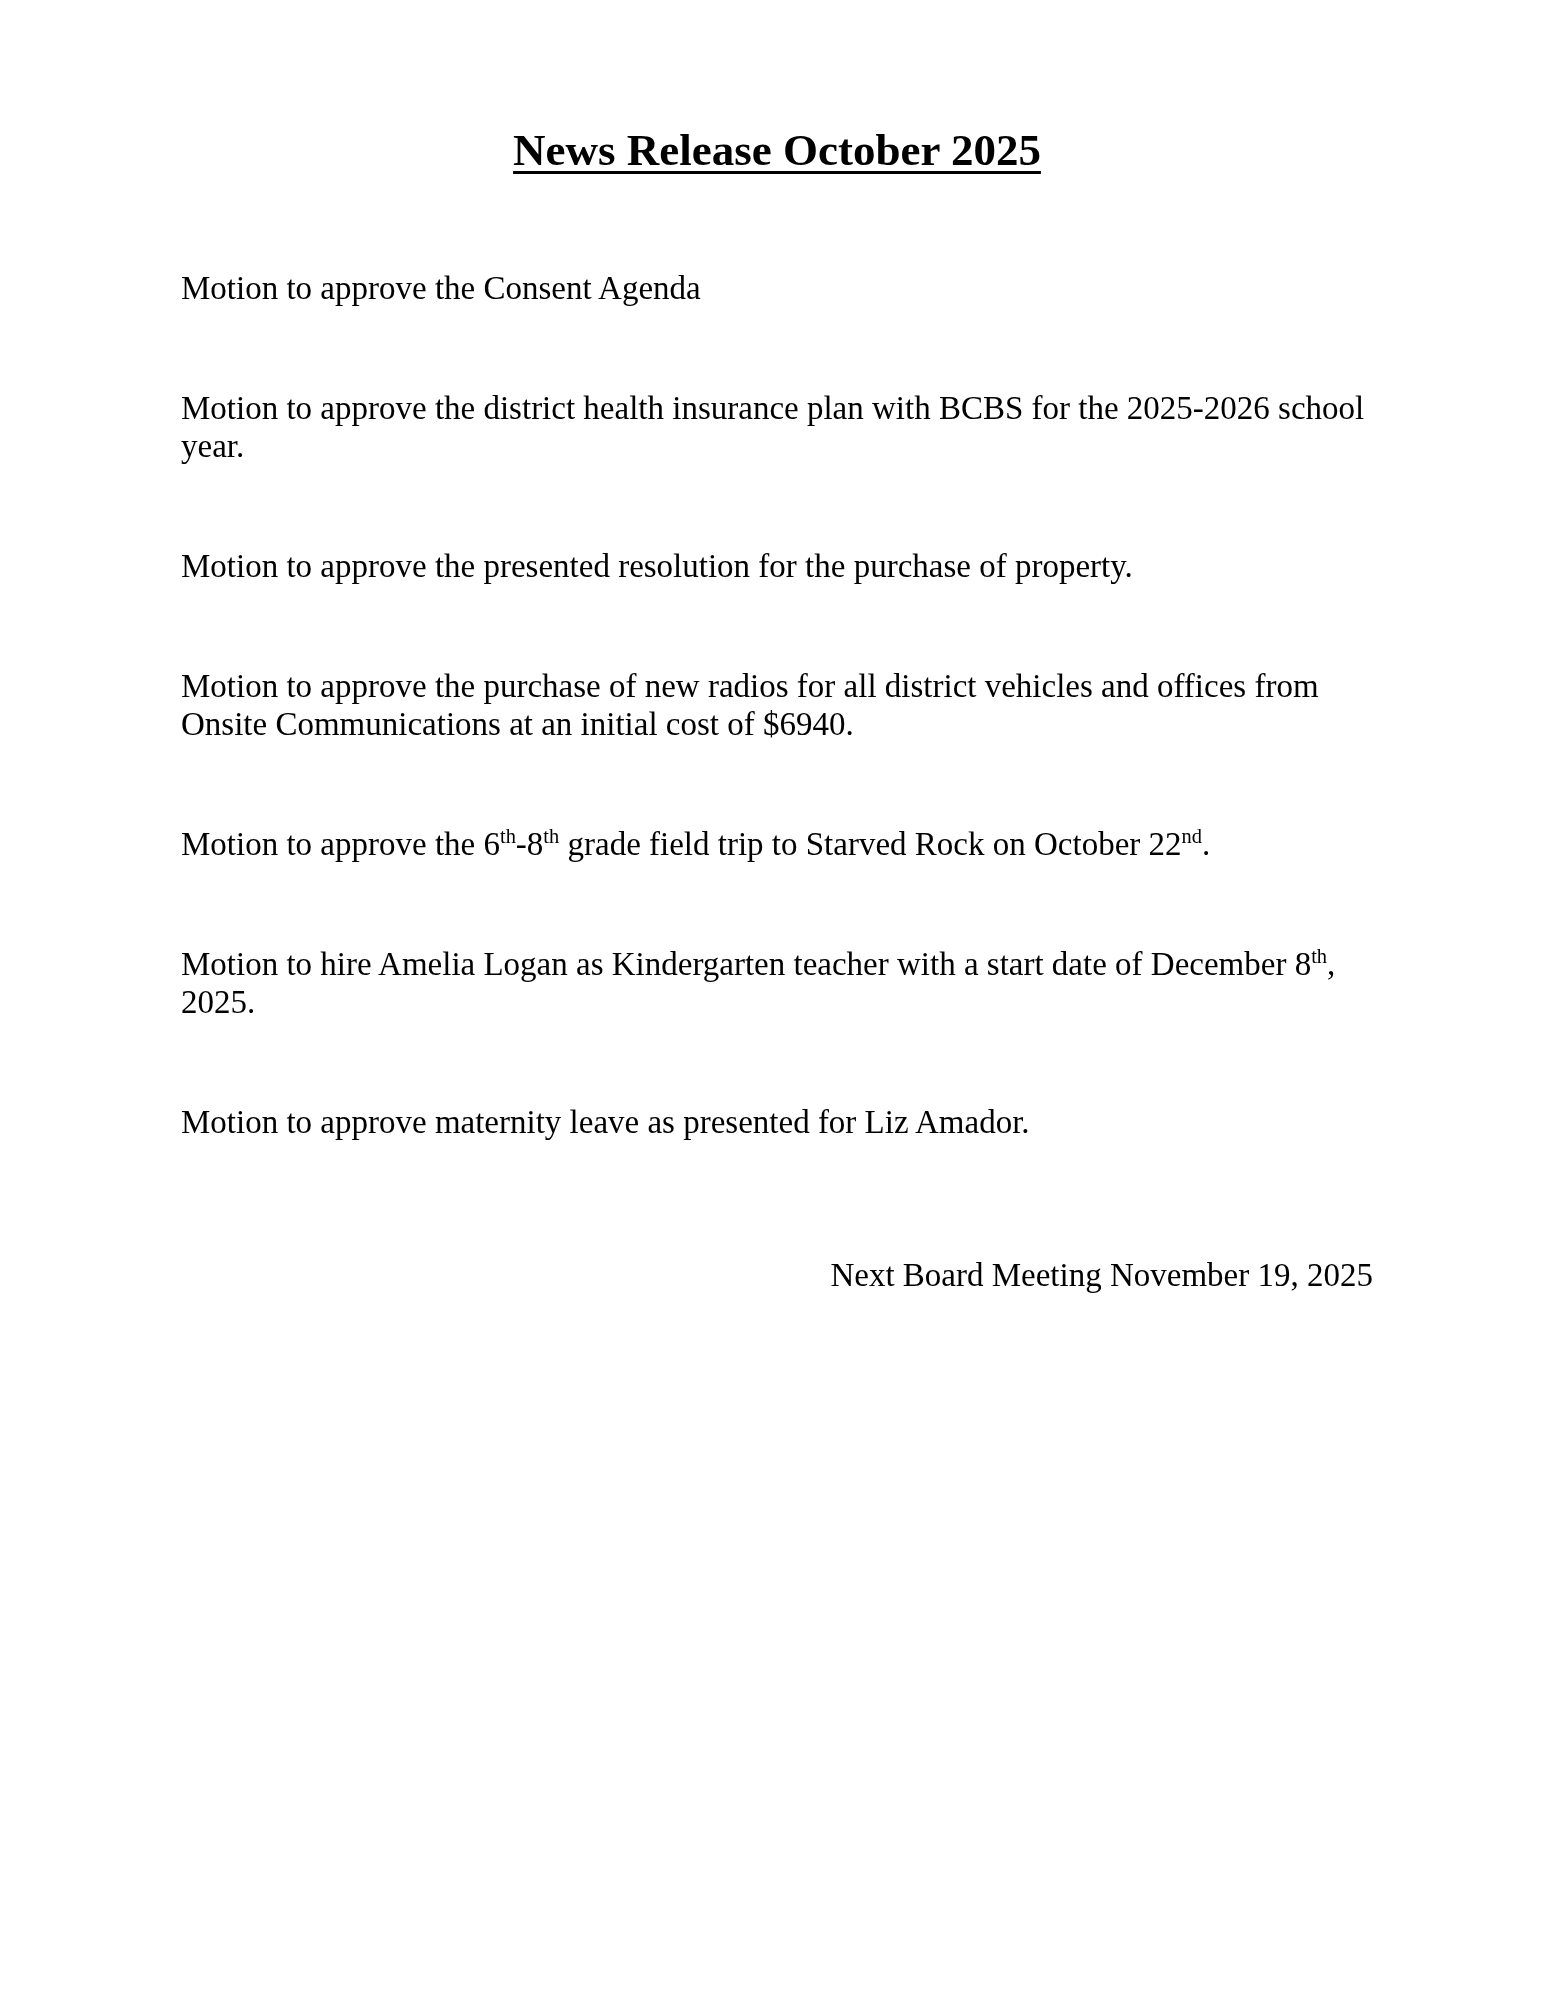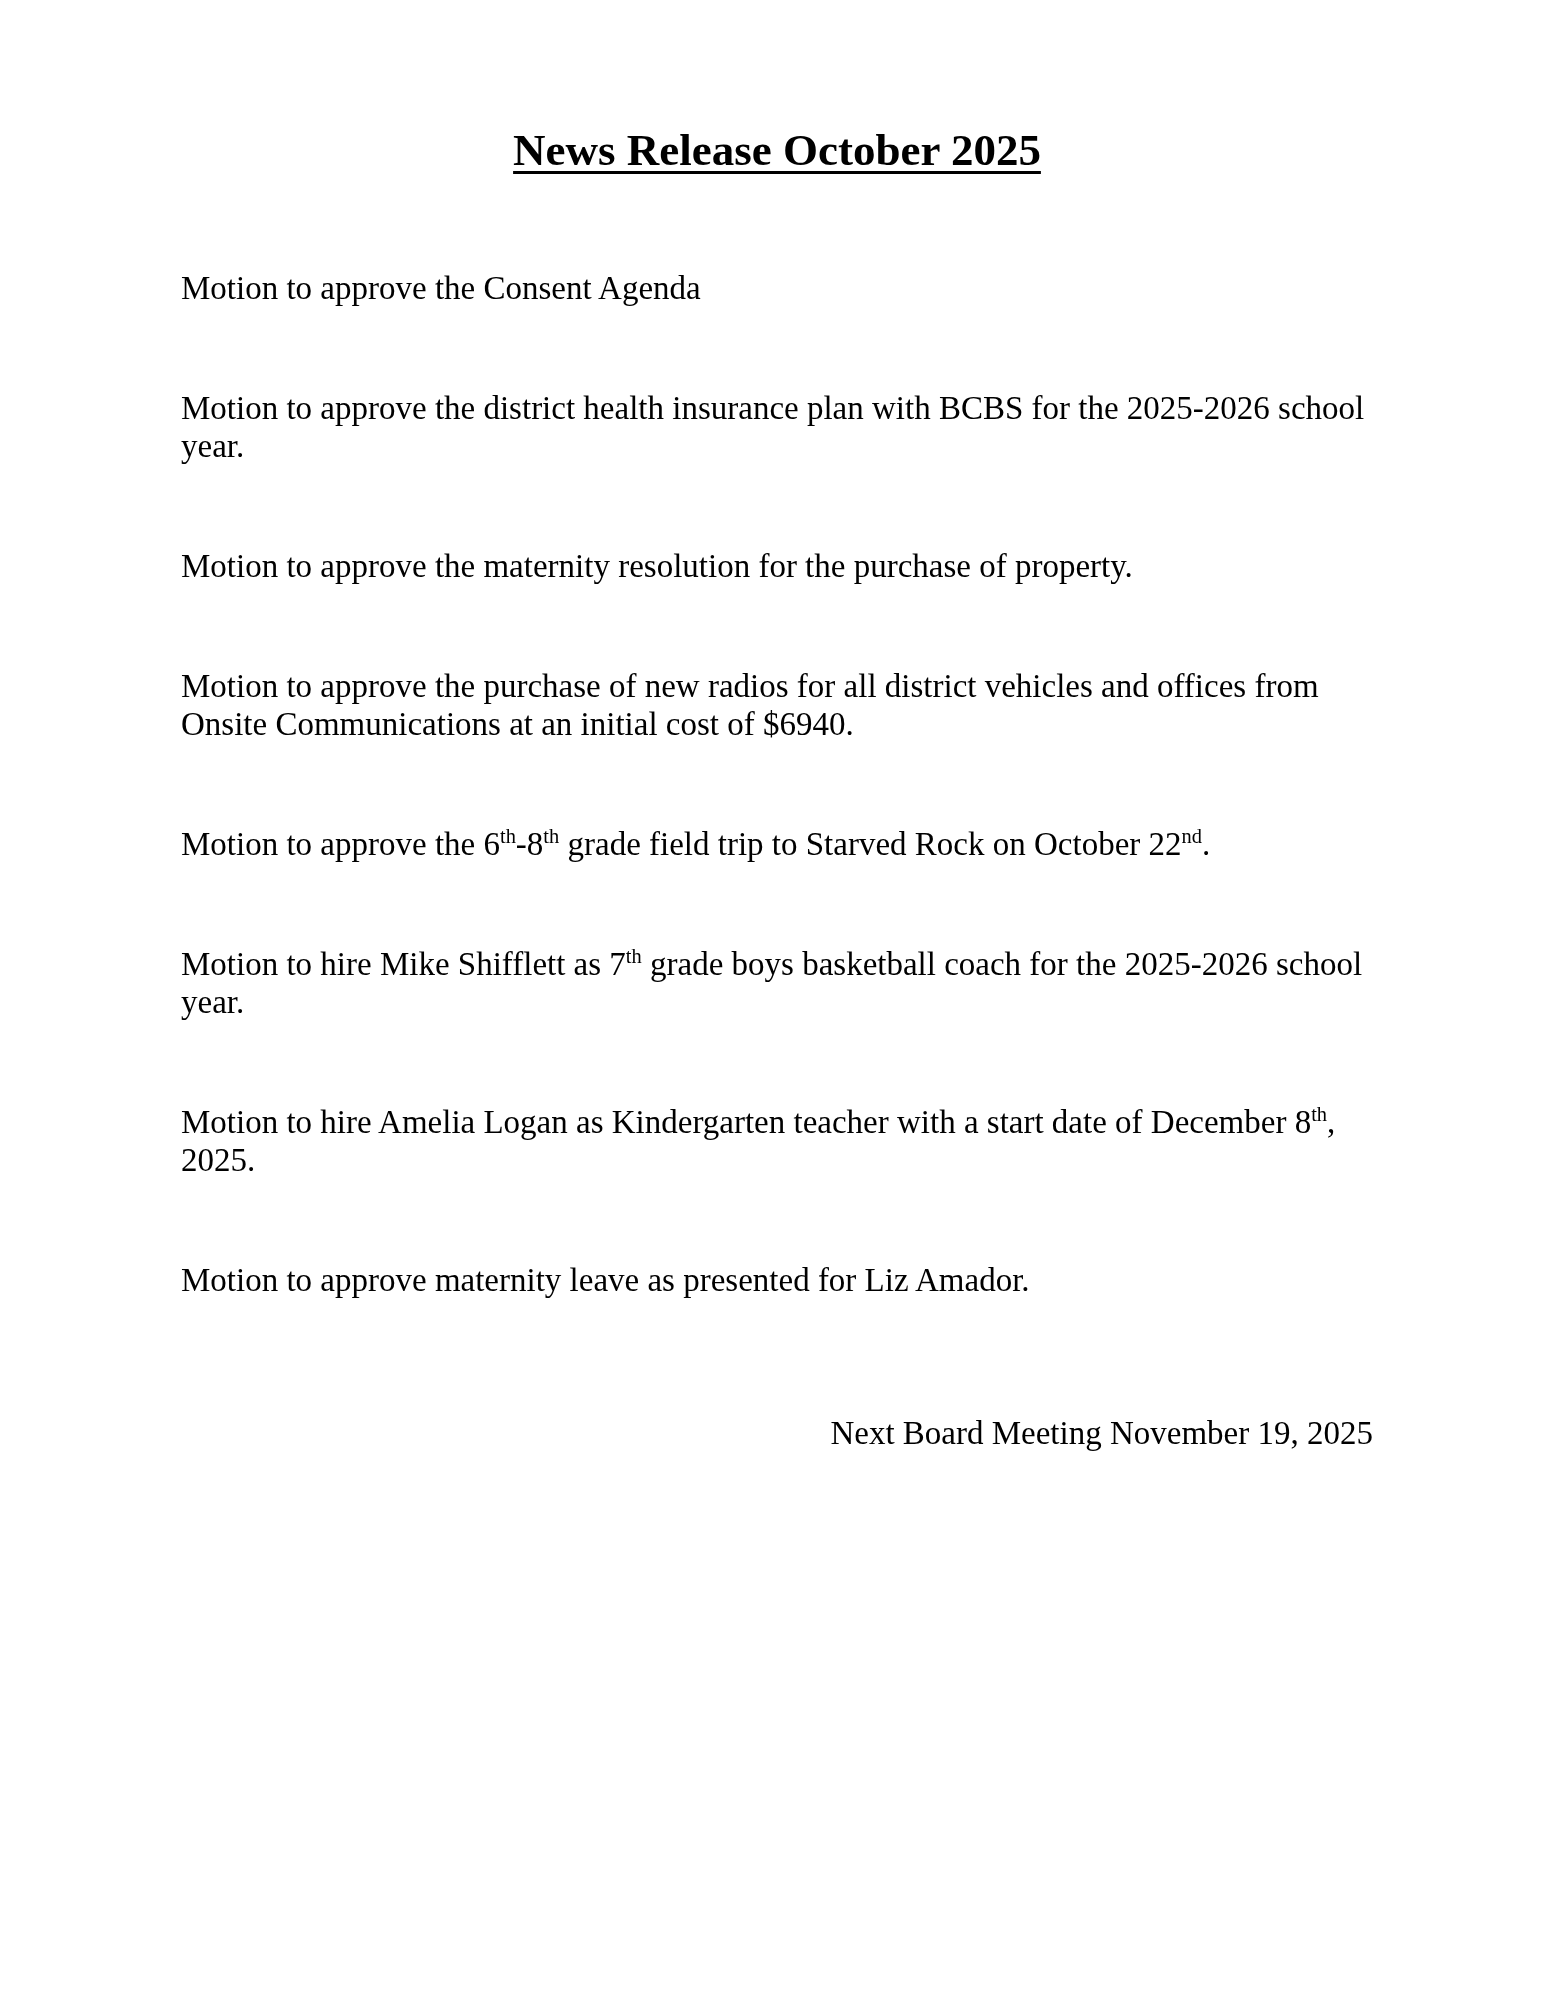--- a/index.html
+++ b/index.html
@@ -51,22 +51,21 @@
 </style>
 </head>
 <body>
 
 <div class="page">
   <h1 class="doc-title">News Release October 2025</h1>
 
   <div id="paragraphs">
       <p class="motion"><span>Motion to approve the Consent Agenda</span></p>
       <p class="motion"><span>Motion to approve the district health insurance plan with BCBS for the 2025-2026 school year.</span></p>
-      <p class="motion"><span>Motion to approve the maternity resolution for the purchase of property.</span></p>
+      <p class="motion"><span>Motion to approve the presented resolution for the purchase of property.</span></p>
       <p class="motion"><span>Motion to approve the purchase of new radios for all district vehicles and offices from Onsite Communications at an initial cost of $6940.</span></p>
       <p class="motion"><span>Motion to approve the 6</span><sup>th</sup><span>-8</span><sup>th</sup><span> grade field trip to Starved Rock on October 22</span><sup>nd</sup><span>.</span></p>
-      <p class="motion"><span>Motion to hire Mike Shifflett as 7</span><sup>th</sup><span> grade boys basketball coach for the 2025-2026 school year.</span></p>
       <p class="motion"><span>Motion to hire Amelia Logan as Kindergarten teacher with a start date of December 8</span><sup>th</sup><span>, 2025.</span></p>
       <p class="motion"><span>Motion to approve maternity leave as presented for Liz Amador.</span></p>
     </div>
 
   <p class="footer-line">Next Board Meeting November 19, 2025</p>
 </div>
 
 </body></html>

